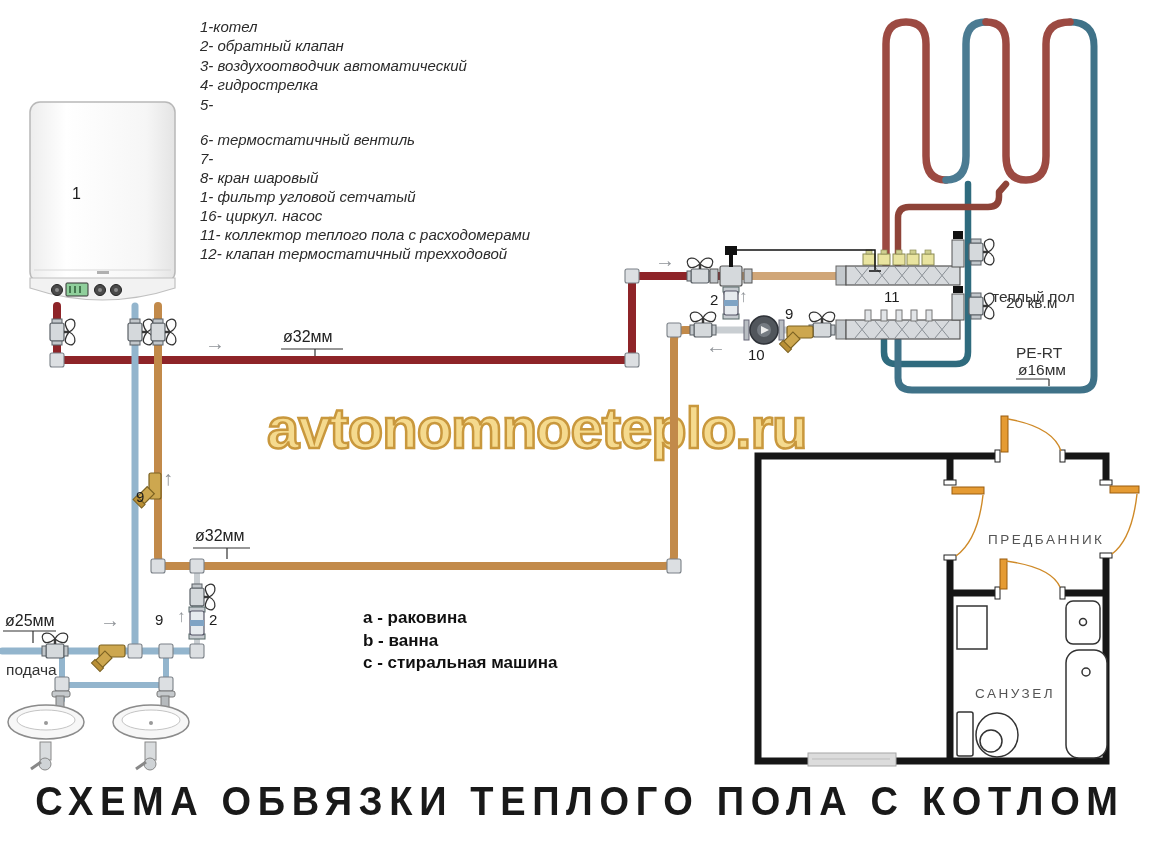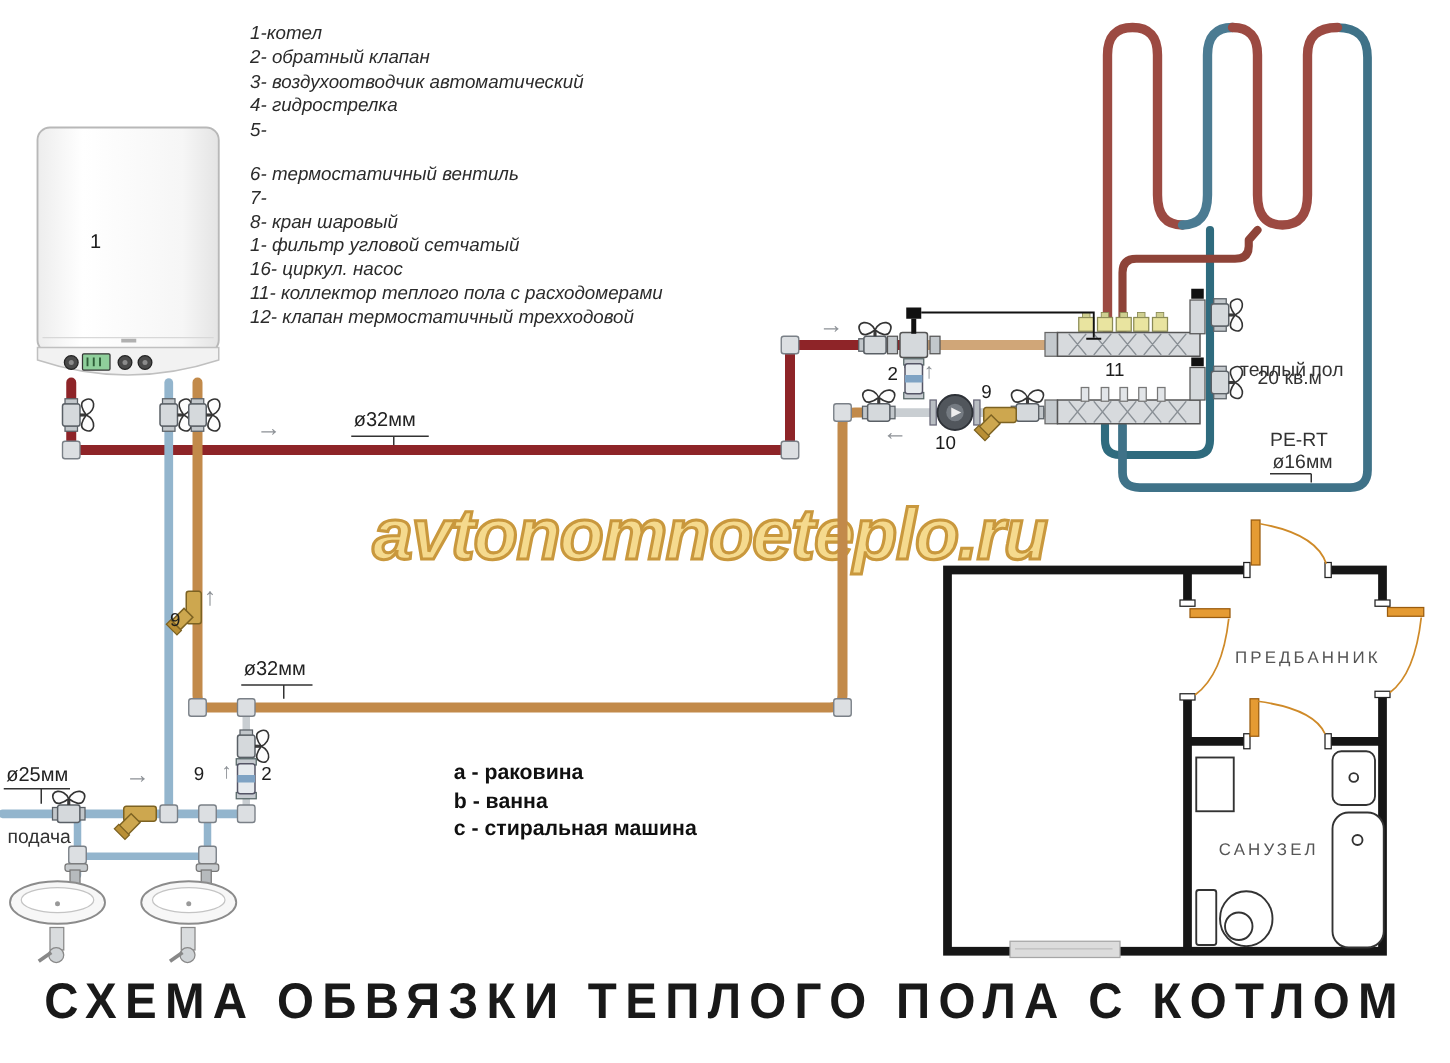--- a/index.html
+++ b/index.html
@@ -1,28 +1,28 @@
 <!DOCTYPE html>
 <html><head>
 <meta charset="utf-8">
 <style>
   html,body{margin:0;padding:0;background:#fff;}
   #stage{position:relative;width:1160px;height:850px;background:#ffffff;overflow:hidden;
          font-family:"Liberation Sans", sans-serif;}
-  #watermark{position:absolute;left:298px;top:394px;z-index:1;
+  #watermark{position:absolute;left:267px;top:394px;z-index:1;
     font-size:58px;font-weight:800;letter-spacing:-1px;color:#f5da8e;
-    -webkit-text-stroke:2.5px #c9983d;white-space:nowrap;font-style:italic;}
+    -webkit-text-stroke:2.5px #c9983d;white-space:nowrap;}
   #diagram-svg{position:absolute;left:0;top:0;z-index:2;}
   .lab{position:absolute;z-index:3;color:#2e2e2e;white-space:nowrap;}
   .legend-item{font-size:15px;color:#2b2b2b;font-style:italic;}
   .num{font-size:15px;color:#1d1d1d;}
   .dim{font-size:16px;color:#222;}
   .arrow{color:#8f9398;font-size:20px;font-weight:bold;line-height:1;}
   .room-big{font-size:27px;letter-spacing:8px;color:#4d4d4d;}
-  .room-small{font-size:13.5px;letter-spacing:2.5px;color:#555;}
+  .room-small{font-size:13.5px;letter-spacing:2.5px;color:#555;margin-top:14px;}
   .floorinfo{font-size:15.5px;color:#333;}
   .fixline{font-size:17px;font-weight:bold;color:#101010;}
   #title{position:absolute;left:0;top:779px;width:1160px;text-align:center;z-index:3;
     font-size:40px;font-weight:700;letter-spacing:7px;color:#191919;
     transform:scaleX(0.95);transform-origin:center;white-space:nowrap;}
 </style>
 </head>
 <body>
 
 <div id="stage">

